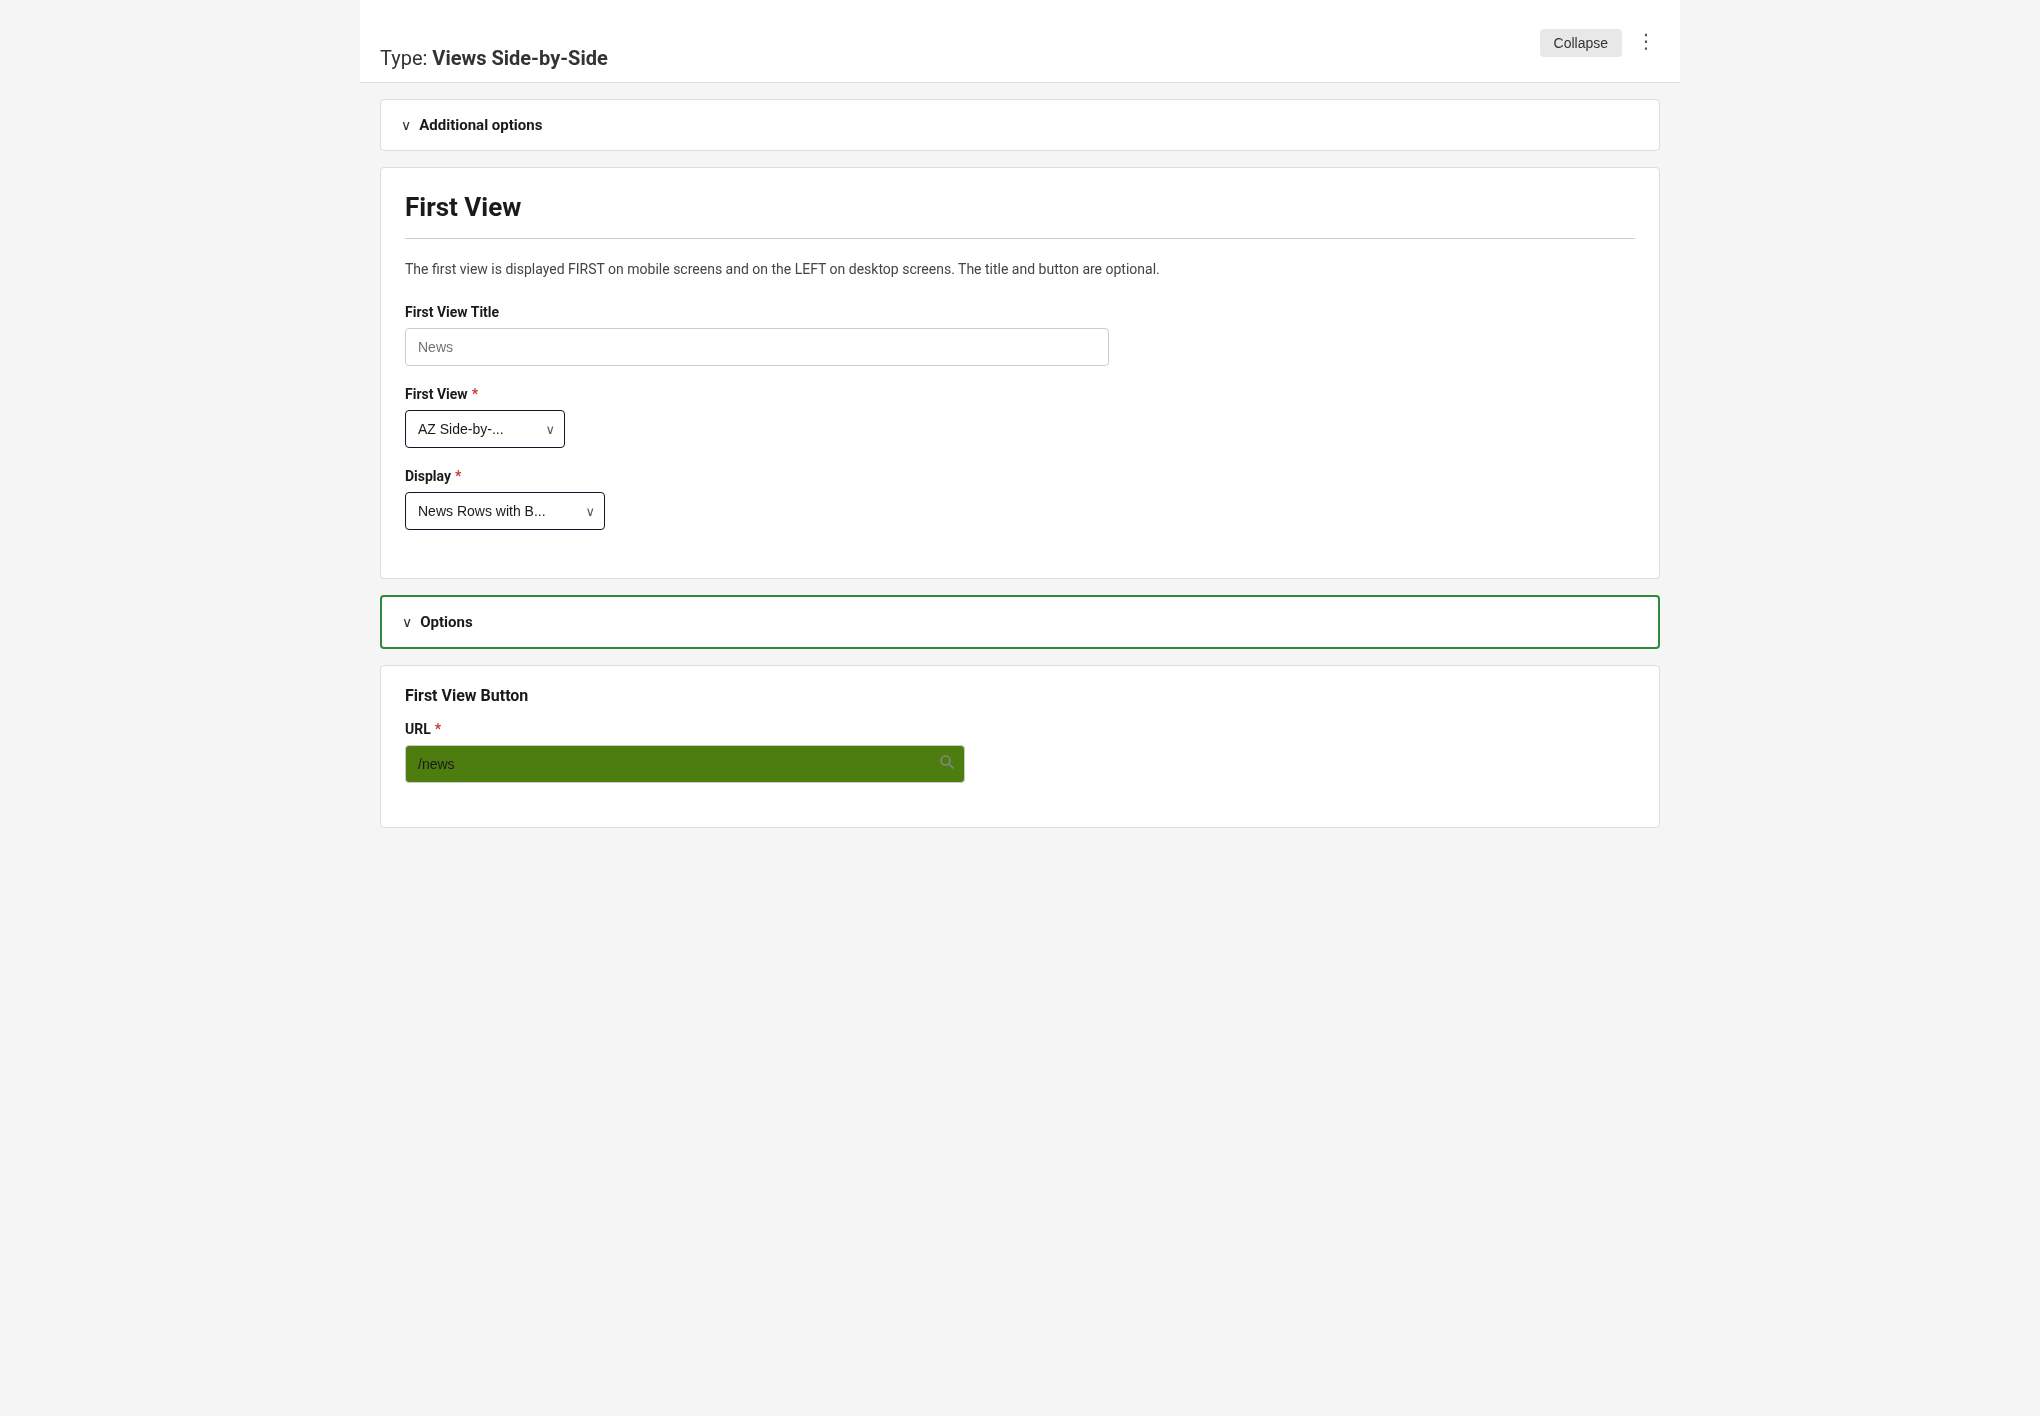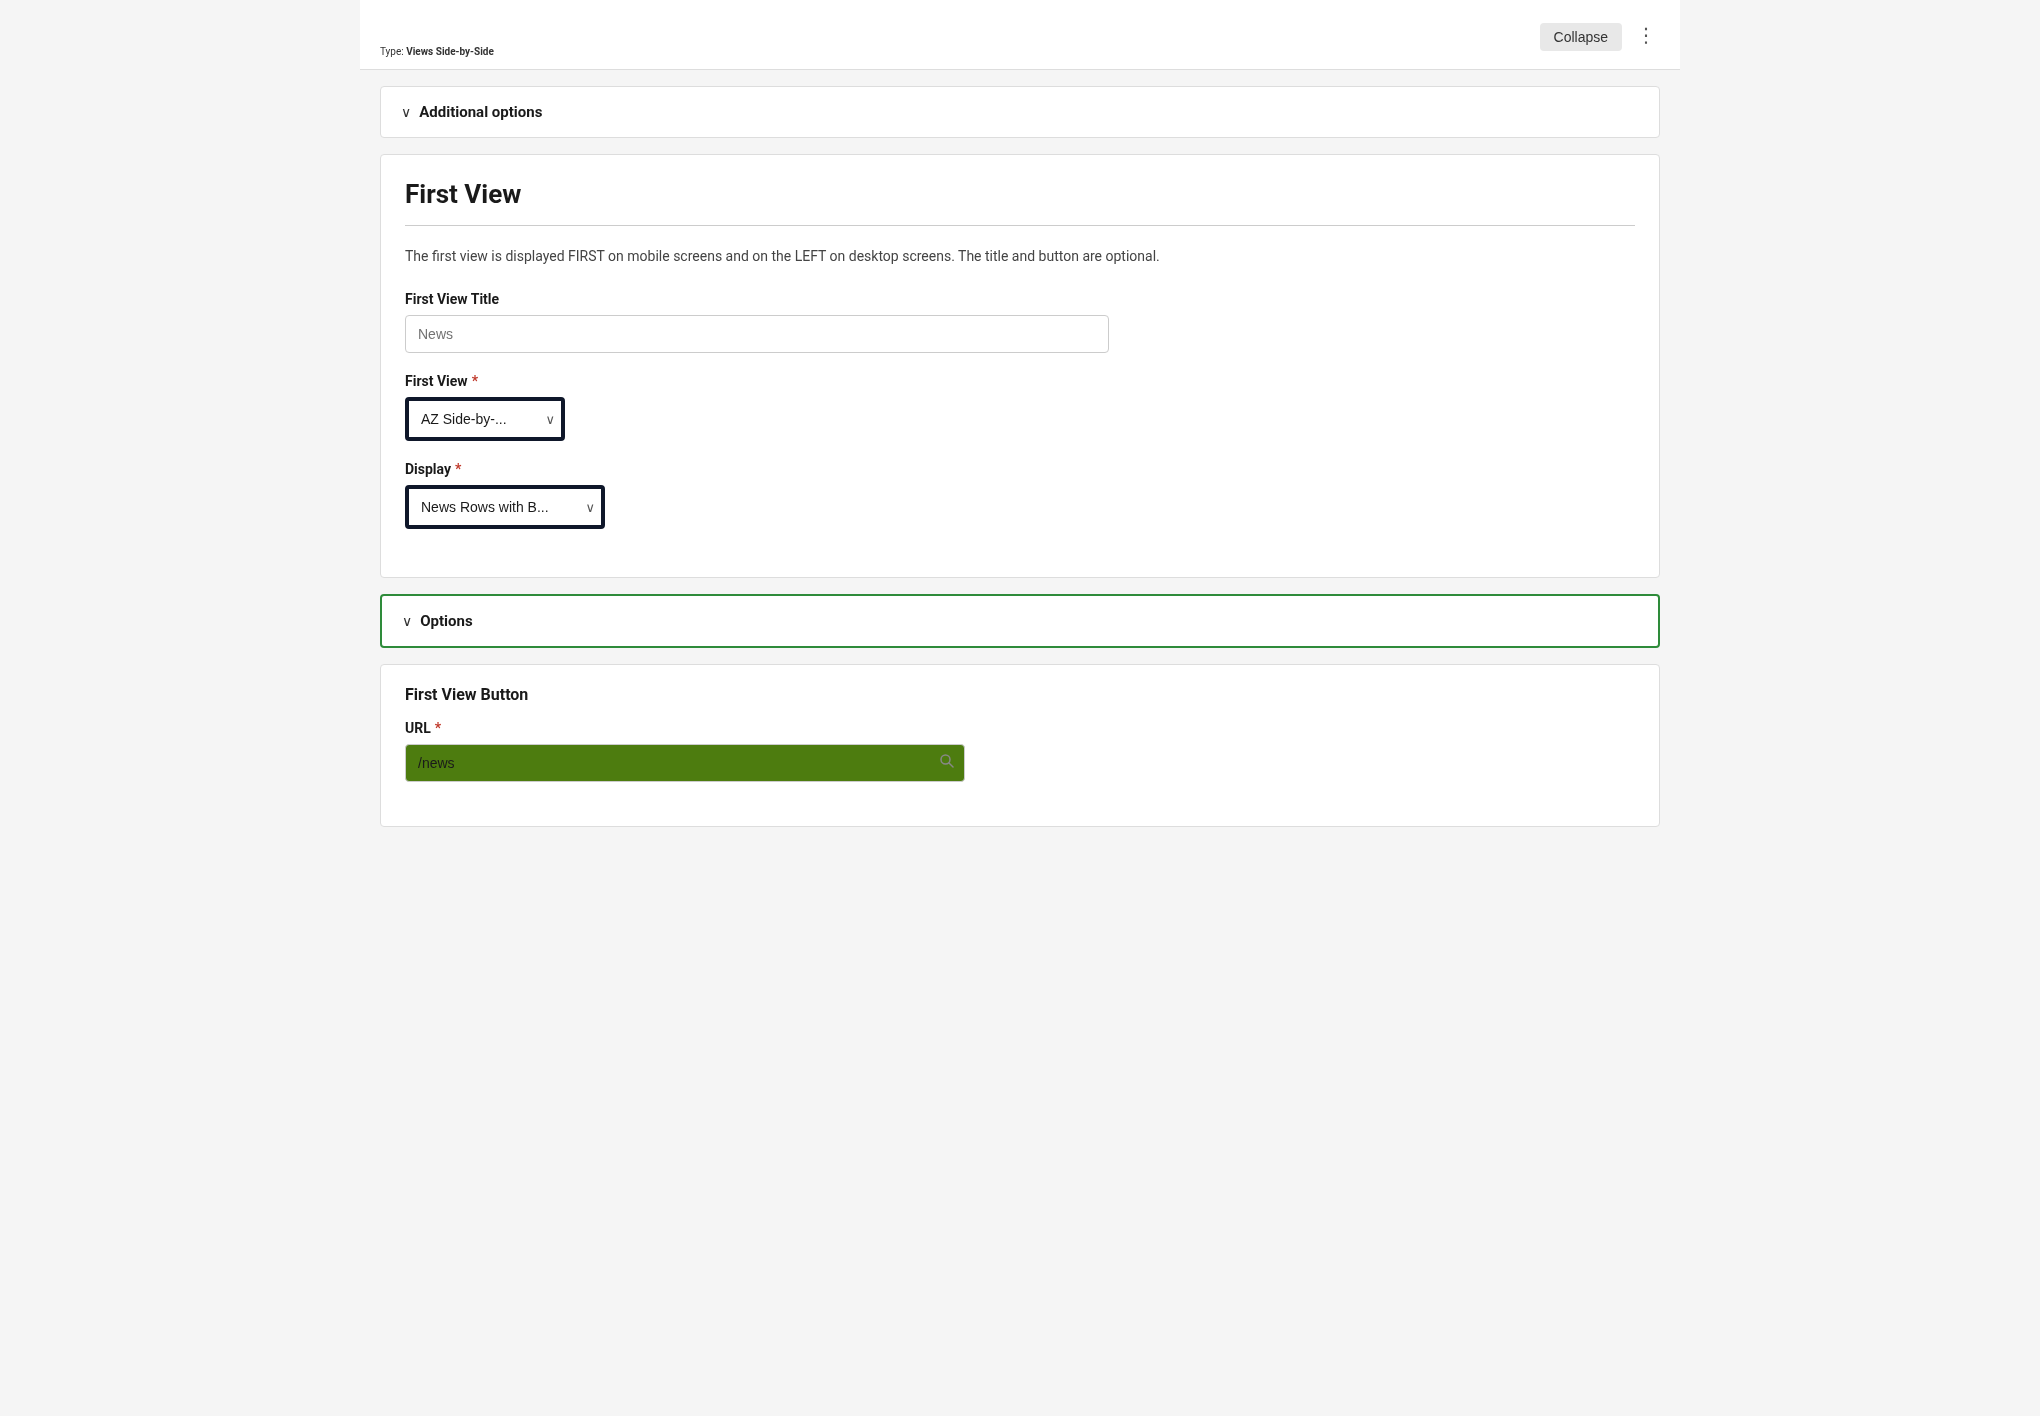--- a/index.html
+++ b/index.html
@@ -26,21 +26,21 @@
     .top-bar {
       display: flex;
       align-items: center;
       justify-content: space-between;
       padding: 12px 20px;
       background: #ffffff;
       border-bottom: 1px solid #ddd;
     }
 
     .top-bar-left {
-      font-size: 10px;
+      font-size: 20px;
       color: #333;
       margin-top: 34px;
     }
 
     .top-bar-left span {
       font-weight: 400;
     }
 
     .top-bar-right {
       display: flex;
@@ -156,21 +156,21 @@
 
     .select-wrapper {
       position: relative;
       display: inline-block;
     }
 
     .select-dropdown {
       appearance: none;
       -webkit-appearance: none;
       background: #fff;
-      border: 4px solid #0f172a;
+      border: 1px solid #0f172a;
       border-radius: 4px;
       padding: 10px 36px 10px 12px;
       font-size: 14px;
       color: #1a1a1a;
       cursor: pointer;
       outline: none;
       min-width: 160px;
     }
 
     .select-chevron {

